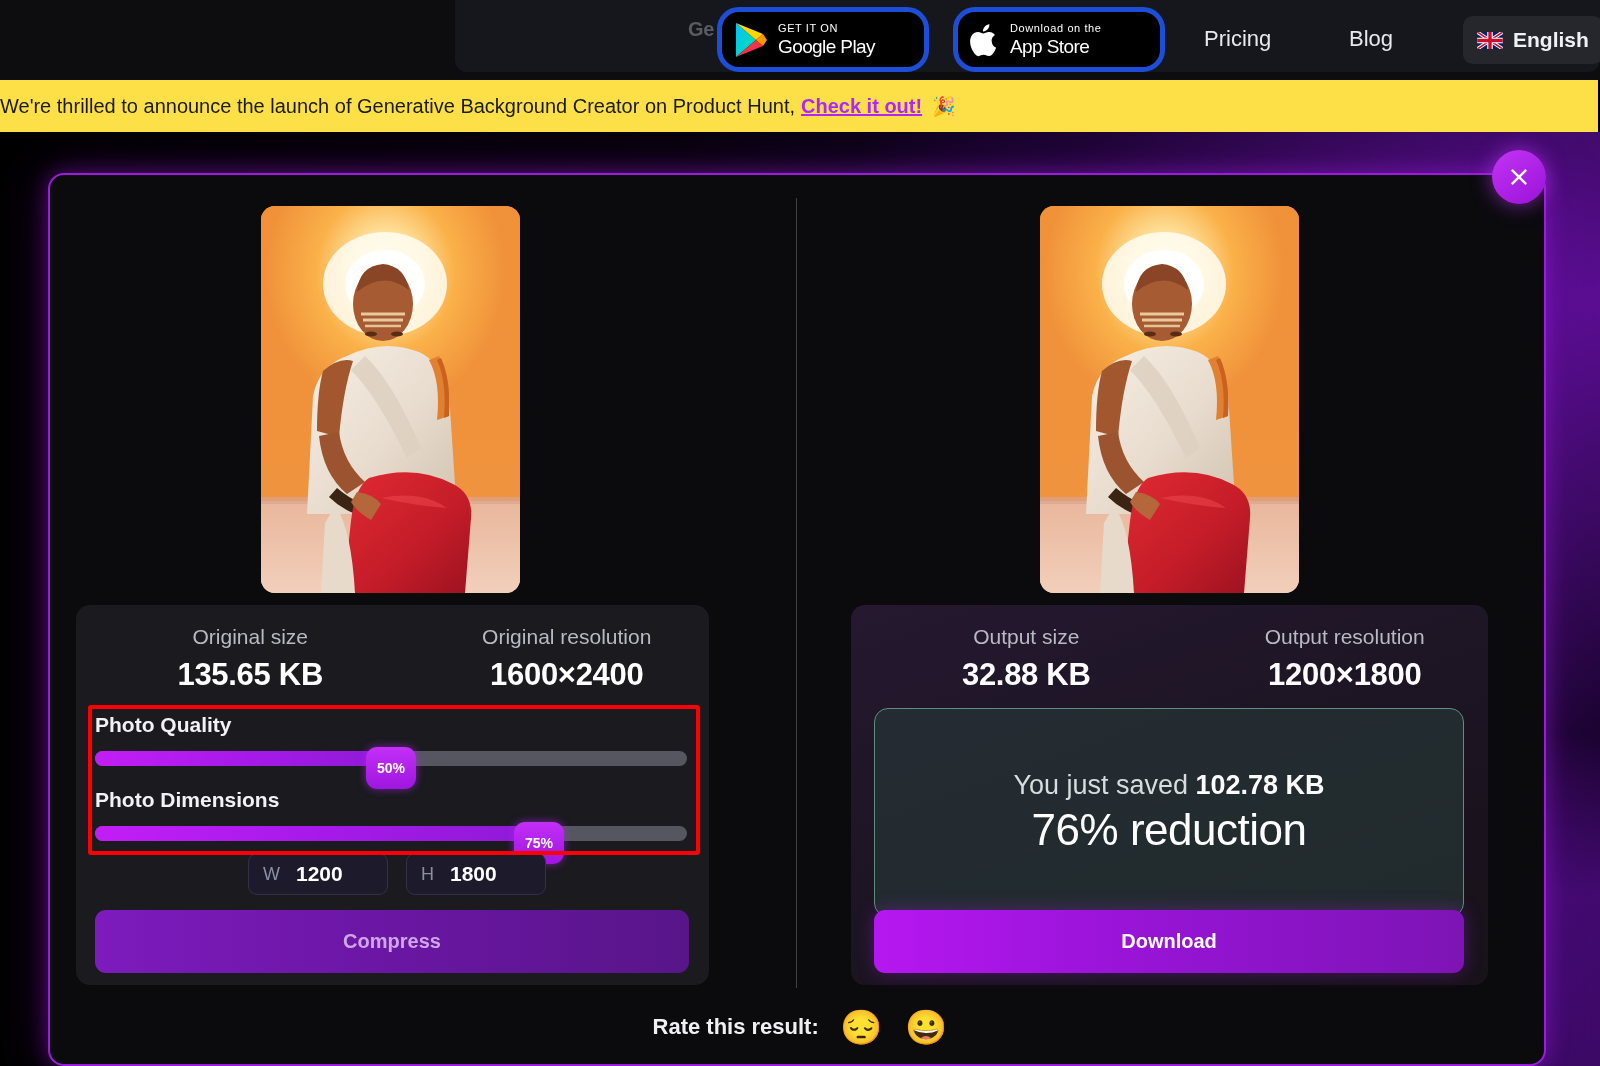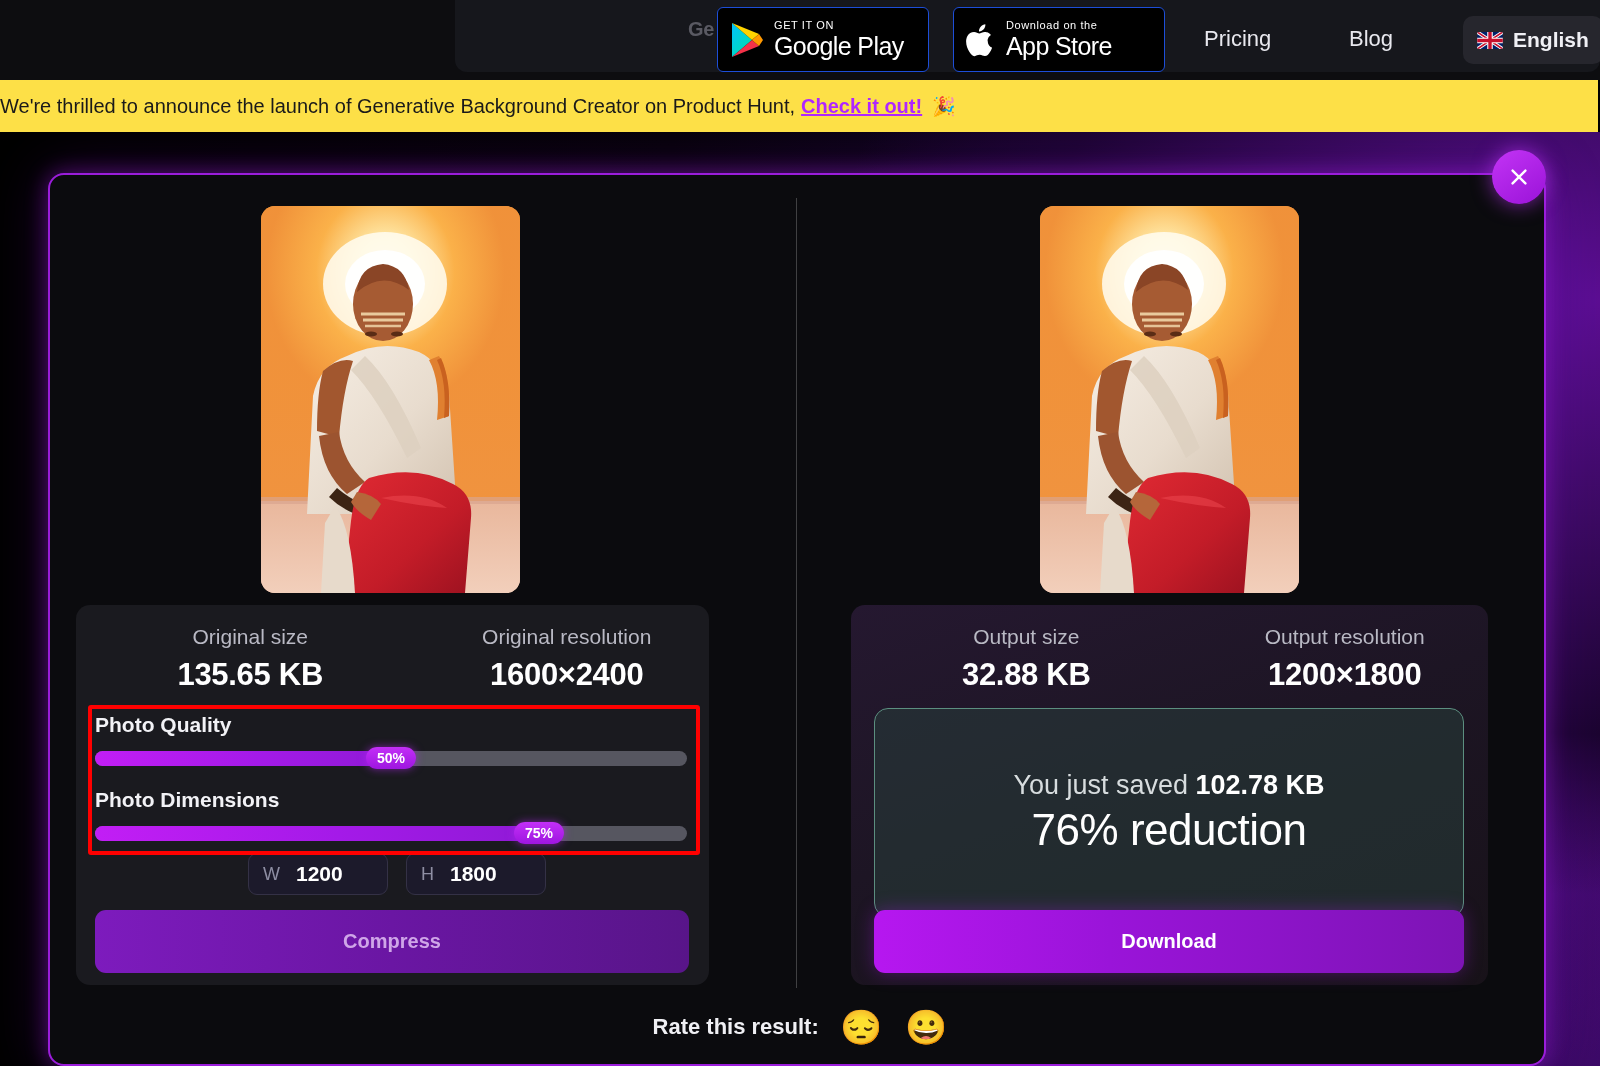--- a/index.html
+++ b/index.html
@@ -23,30 +23,30 @@
     background:#16171c;
     border-radius:0 0 12px 12px;
   }
   .brand-ghost {
     position:absolute; left:688px; top:18px;
     font-size:20px; font-weight:700; color:#5a5a63;
     letter-spacing:-0.2px;
   }
   .store-badge {
     position:absolute; top:7px;
-    background:#000; border-radius:6px;
+    background:#000; border-radius:22px;
     display:flex; align-items:center; gap:10px;
     padding:8px 16px 8px 12px;
-    border:1px solid #1d4ed8;
+    border:5px solid #1d4ed8;
   }
   .store-badge.gplay { left:717px; width:212px; height:65px; }
   .store-badge.appstore { left:953px; width:212px; height:65px; }
   .badge-text { display:flex; flex-direction:column; line-height:1; color:#fff; }
   .badge-top { font-size:11px; letter-spacing:0.6px; font-weight:400; }
-  .badge-bot { font-size:25px; font-weight:400; letter-spacing:-0.6px; margin-top:3px; }
+  .badge-bot { font-size:19px; font-weight:400; letter-spacing:-0.6px; margin-top:3px; }
   .gplay-icon { width:34px; height:38px; flex:none; }
   .apple-icon { width:30px; height:36px; flex:none; }
 
   .navlink {
     position:absolute; top:26px;
     font-size:22px; color:#e8e8ee; font-weight:400;
   }
   .navlink.pricing { left:1204px; }
   .navlink.blog { left:1349px; }
 
@@ -151,21 +151,21 @@
   }
   .slider-fill {
     position:absolute; left:0; top:0; height:15px; border-radius:8px;
     background:linear-gradient(90deg,#c21ef5 0%,#a41ae8 55%,#8f1ad6 100%);
   }
   .slider-bubble {
     position:absolute; top:-4px;
     transform:translateX(-50%);
     background:linear-gradient(180deg,#c32ff7,#9e16e0);
     color:#fff; font-size:14px; font-weight:700;
-    border-radius:11px; padding:3px 11px;
+    border-radius:11px; padding:13px 11px;
     box-shadow:0 0 8px rgba(180,40,240,0.6);
   }
   .slider-block { margin-bottom:22px;margin-top:8px; }
 
   .red-box {
     position:absolute; left:88px; top:705px;
     width:612px; height:150px;
     border:4px solid #ff0000;
     border-radius:3px;
     z-index:30;

